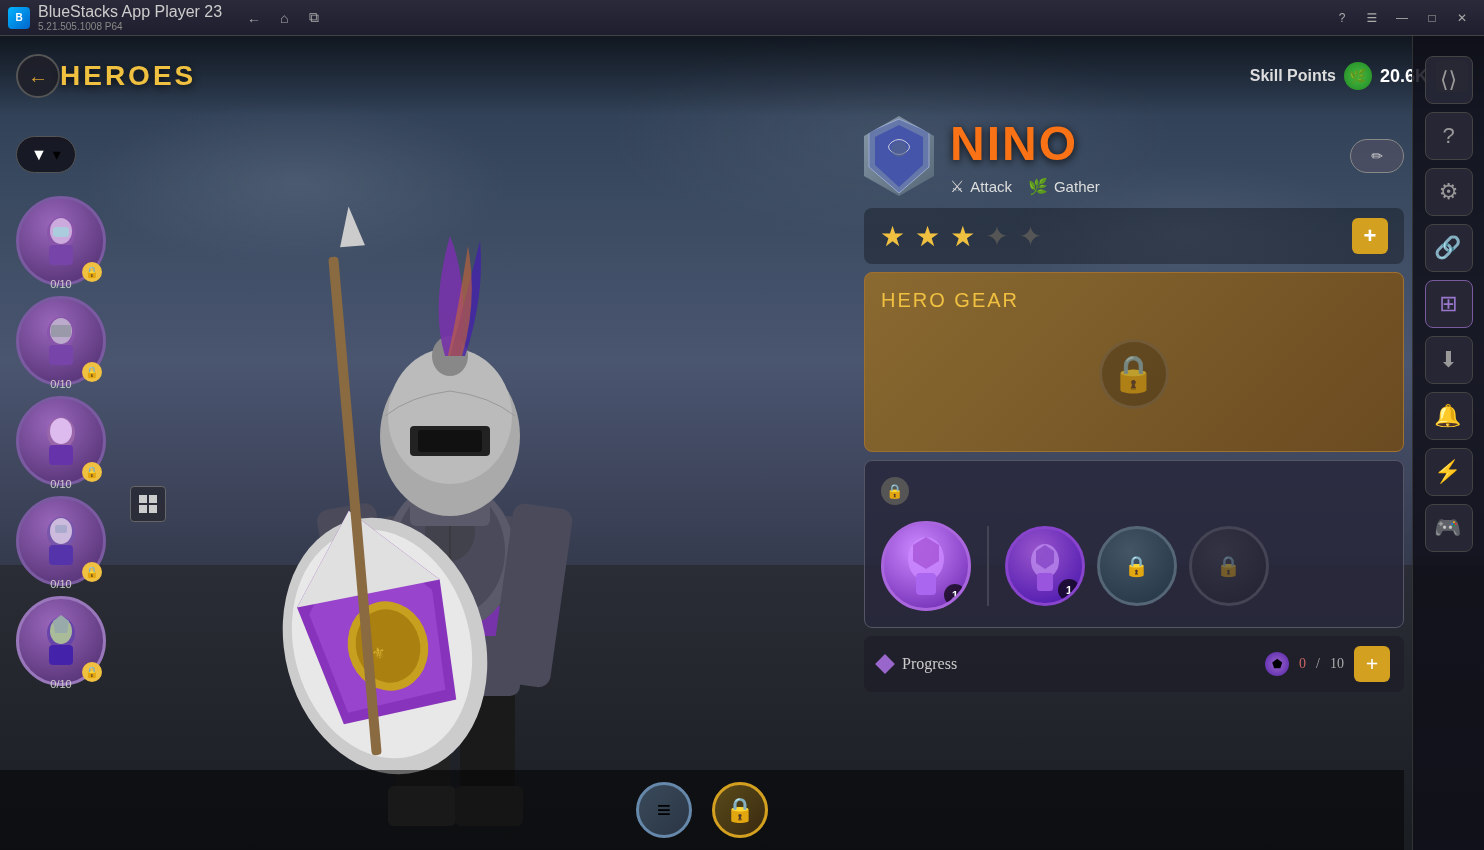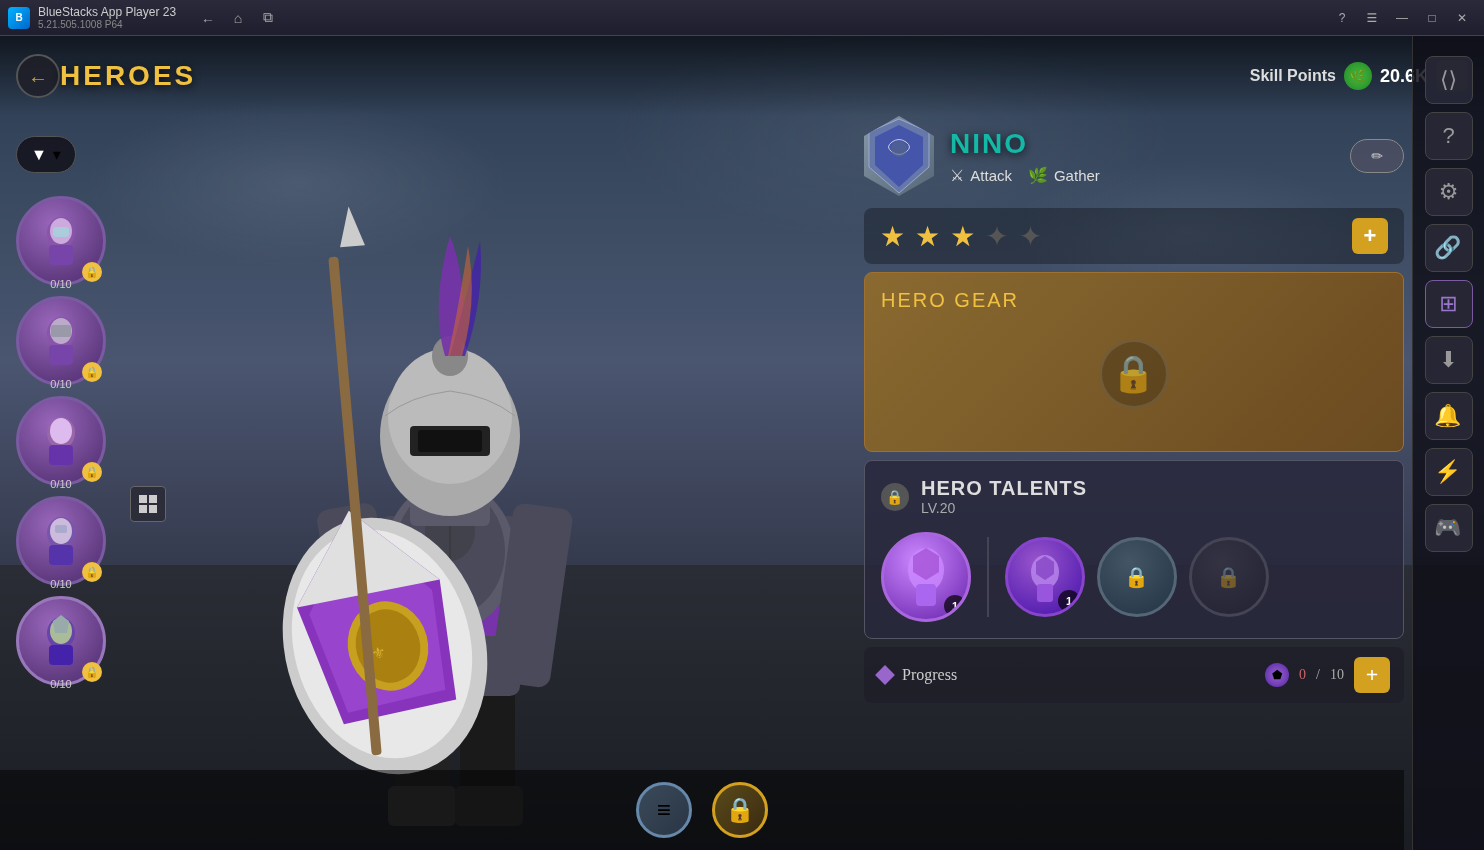--- a/index.html
+++ b/index.html
@@ -37,21 +37,21 @@
       border-radius: 4px;
       display: flex;
       align-items: center;
       justify-content: center;
       font-size: 10px;
       color: white;
       font-weight: bold;
     }
     .titlebar-title {
       color: #ccc;
-      font-size: 12px;
+      font-size: 16px;
     }
     .titlebar-subtitle {
       color: #888;
       font-size: 10px;
     }
     .titlebar-nav {
       display: flex;
       gap: 6px;
       margin-left: 12px;
     }
@@ -325,23 +325,23 @@
       clip-path: polygon(50% 0%, 100% 25%, 100% 75%, 50% 100%, 0% 75%, 0% 25%);
       display: flex;
       align-items: center;
       justify-content: center;
       position: relative;
     }
     .hero-name-area {
       flex: 1;
     }
     .hero-name {
-      font-size: 28px;
+      font-size: 48px;
       font-weight: bold;
-      color: #14b8a6;
+      color: #f97316;
       text-shadow: 0 2px 8px rgba(0,0,0,0.8);
       letter-spacing: 2px;
     }
     .hero-tags {
       display: flex;
       gap: 16px;
       margin-top: 6px;
       align-items: center;
     }
     .hero-tag {
@@ -901,24 +901,20 @@
       <div class="gear-lock-area">
         <div class="gear-lock-icon">
           <span class="lock-sym">🔒</span>
         </div>
       </div>
     </div>
 
     <div class="hero-talents-section">
       <div class="talents-header">
         <div class="talents-lock">🔒</div>
-        <div class="talents-title-area">
-          <div class="talents-title">HERO TALENTS</div>
-          <div class="talents-level">LV.20</div>
-        </div>
       </div>
       <div class="skills-row">
 
         <div class="skill-icon">
           <div class="skill-circle active-skill" style="width:90px;height:90px;">
             <svg width="70" height="70" viewBox="0 0 70 70">
               <ellipse cx="35" cy="28" rx="18" ry="22" fill="#cc88ff" opacity="0.8"></ellipse>
               <rect x="25" y="42" width="20" height="22" rx="4" fill="#aa66ee"></rect>
               <polygon points="22,14 35,6 48,14 48,30 35,38 22,30" fill="#9944cc" opacity="0.6"></polygon>
             </svg>

